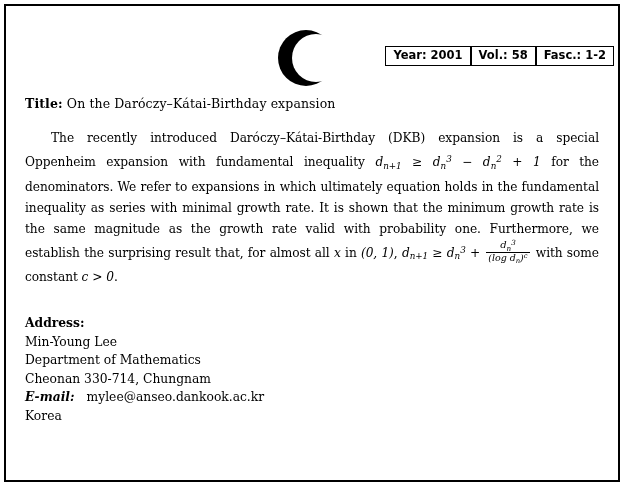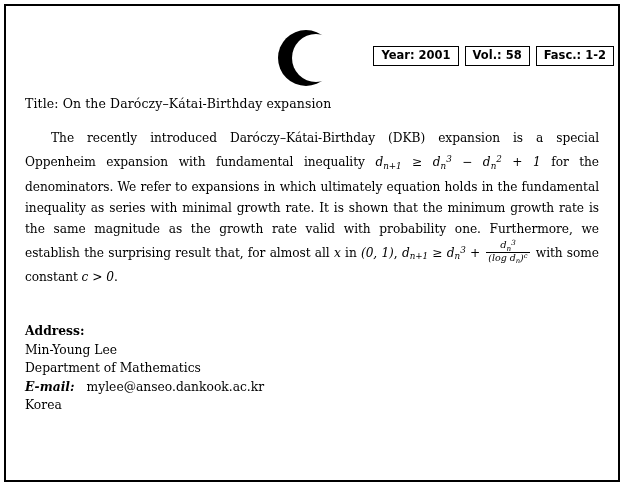--- a/index.html
+++ b/index.html
@@ -67,21 +67,20 @@
     height: 48px;
     border-radius: 50%;
     background: #ffffff;
   }
 
   .badges {
     position: absolute;
     right: 0;
     top: 36px;
     display: flex;
-    gap: 6px;
   }
   .badge {
     border: 1px solid #000000;
     padding: 2px 7px 3px 7px;
     font-family: "DejaVu Sans", sans-serif;
     font-weight: bold;
     font-size: 11.5px;
     line-height: 13px;
     white-space: nowrap;
     background: #ffffff;
@@ -95,21 +94,21 @@
     right: 15px;
   }
   .field-line {
     font-family: "DejaVu Serif", serif;
     font-size: 12.5px;
     line-height: 16px;
     margin-bottom: 14px;
     letter-spacing: 0.1px;
   }
   .field-label {
-    font-weight: normal;
+    font-weight: bold;
     text-align: center;
   }
   .abstract {
     margin-top: 16px;
     font-family: "DejaVu Serif", serif;
     font-size: 12.2px;
     line-height: 21px;
     text-align: justify;
     letter-spacing: -0.05px;
   }
@@ -145,21 +144,21 @@
     padding: 0 2px;
     border-bottom: 1px solid #000;
   }
   .frac .den {
     display: block;
     padding: 0 2px;
     font-size: 0.95em;
   }
 
   .address {
-    margin-top: 34px;
+    margin-top: 26px;
     font-family: "DejaVu Serif", serif;
     font-size: 12.3px;
     line-height: 18.5px;
   }
   .address .head {
     font-weight: bold;
   }
   .address .email-label {
     font-style: italic;
     font-weight: bold;
@@ -198,20 +197,21 @@
 
 
       <div class="abstract">
         <span class="indent"></span><span>The recently introduced Daróczy–Kátai-Birthday (DKB) expansion is a special Oppenheim expansion with fundamental inequality </span><span class="math">d<span class="sub">n+1</span> ≥ d<span class="sub">n</span><span class="sup">3</span> − d<span class="sub">n</span><span class="sup">2</span> + 1</span><span> for the denominators. We refer to expansions in which ultimately equation holds in the fundamental inequality as series with minimal growth rate. It is shown that the minimum growth rate is the same magnitude as the growth rate valid with probability one. Furthermore, we establish the surprising result that, for almost all </span><span class="math">x</span><span> in </span><span class="math">(0, 1)</span><span>, </span><span class="math">d<span class="sub">n+1</span> ≥ d<span class="sub">n</span><span class="sup">3</span> + <span class="frac"><span class="num">d<span class="sub">n</span><span class="sup">3</span></span><span class="den">(log d<span class="sub">n</span>)<span class="sup">c</span></span></span></span><span> with some constant </span><span class="math">c &gt; 0</span><span>.</span>
       </div>
 
       <div class="address">
         <div class="head">Address:</div>
         <div>Min-Young Lee</div>
         <div>Department of Mathematics</div>
+        <div>Cheonan 330-714, Chungnam</div>
         <div>
           <span class="email-label">E-mail:</span><span class="email-value">mylee@anseo.dankook.ac.kr</span>
         </div>
         <div>Korea</div>
       </div>
 
     </div>
   </div>
 </div>
 

